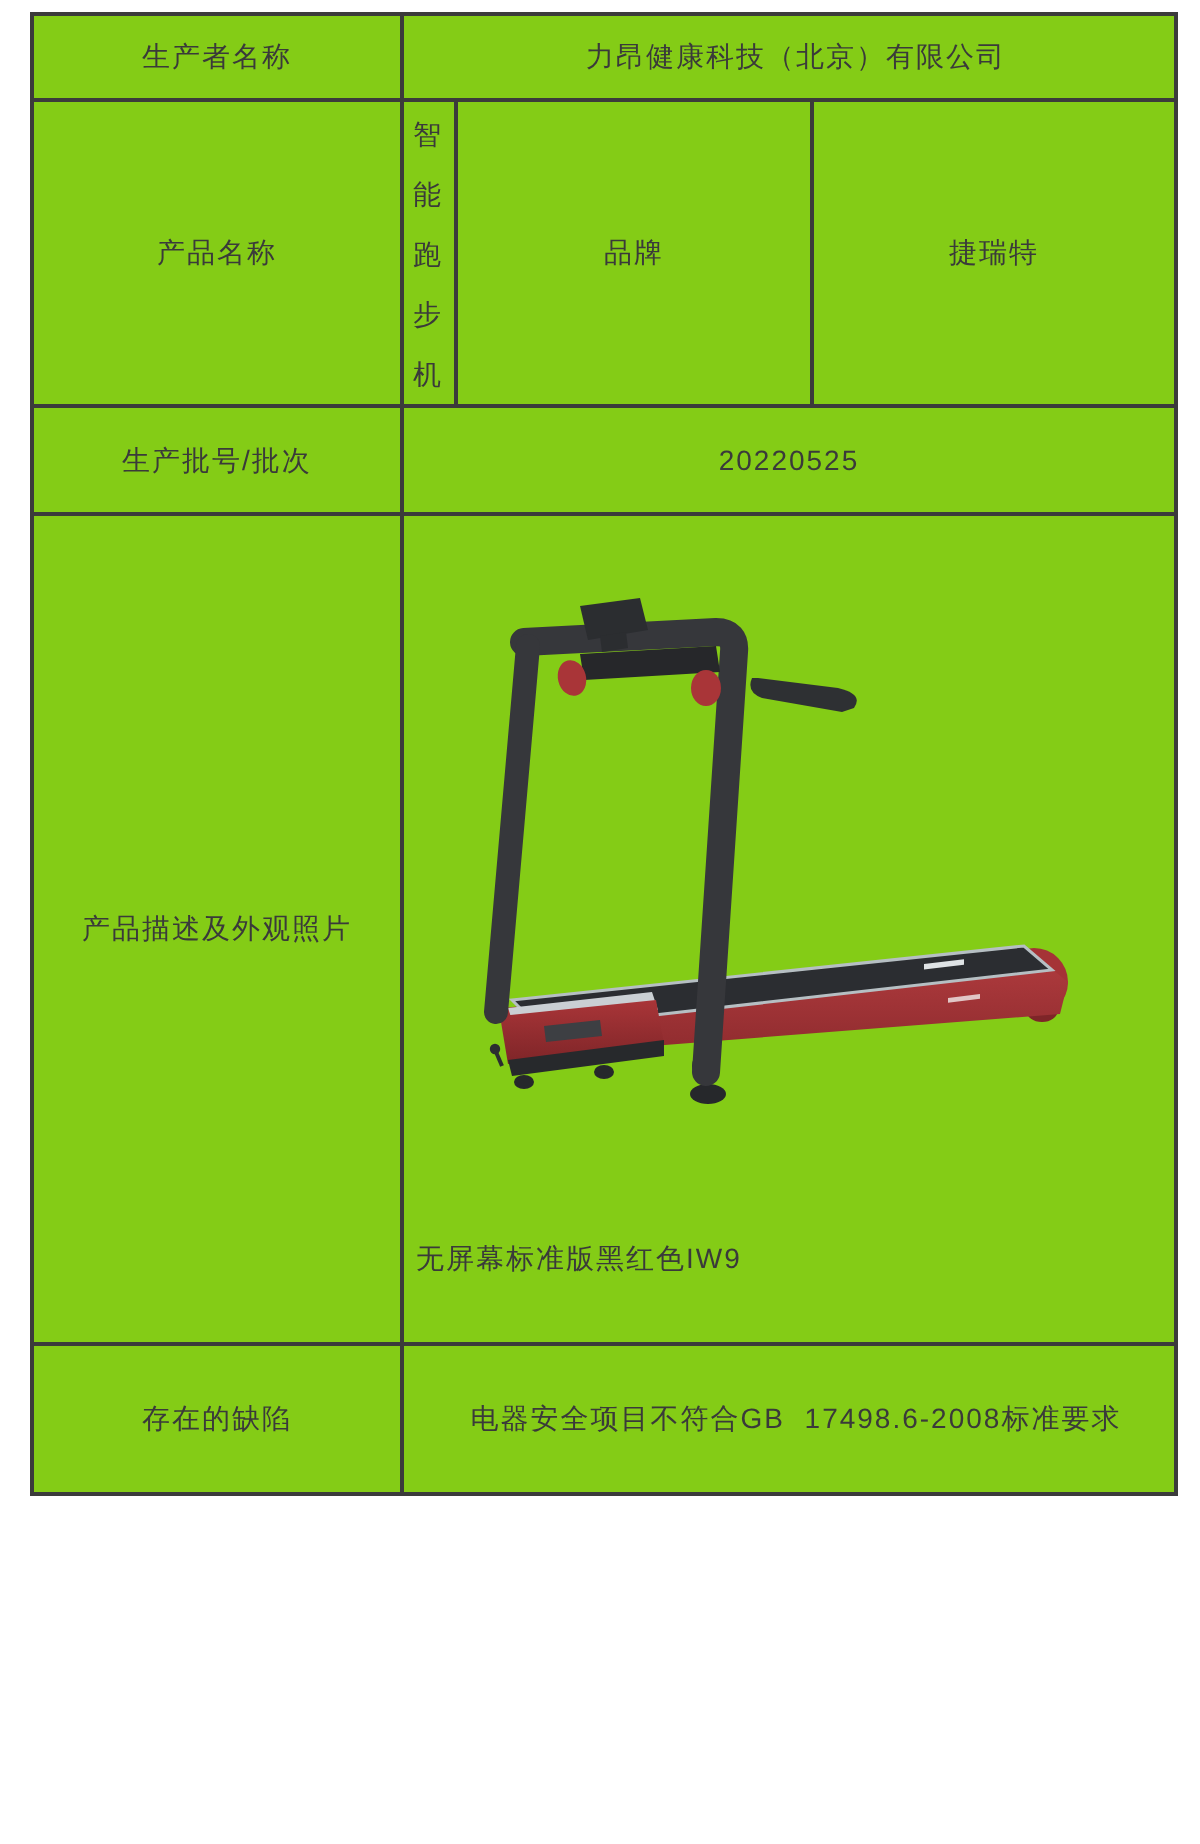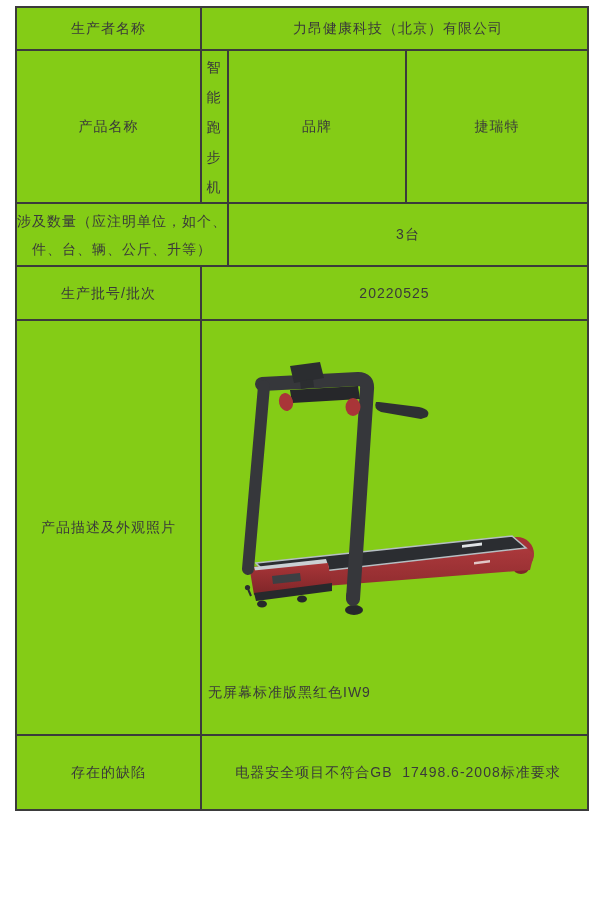--- a/index.html
+++ b/index.html
@@ -51,27 +51,20 @@
     <td class="lbl" style="height:151px">产品名称</td>
     <td class="val">
       <div class="vert-wrap">智能跑步机</div>
     </td>
     <td class="val">品牌</td>
     <td class="val">捷瑞特</td>
   </tr>
 
 
 
-  <tr>
-    <td colspan="2" class="lbl q-label" style="height:61px">
-      <div>涉及数量（应注明单位，如个、</div>
-      <div>件、台、辆、公斤、升等）</div>
-    </td>
-    <td colspan="2" class="val">3台</td>
-  </tr>
 
   <tr>
     <td class="lbl" style="height:52px">生产批号/批次</td>
     <td colspan="3" class="val">20220525</td>
   </tr>
 
   <tr>
     <td class="lbl" style="height:413px">产品描述及外观照片</td>
     <td colspan="3" class="photo-cell">
 

